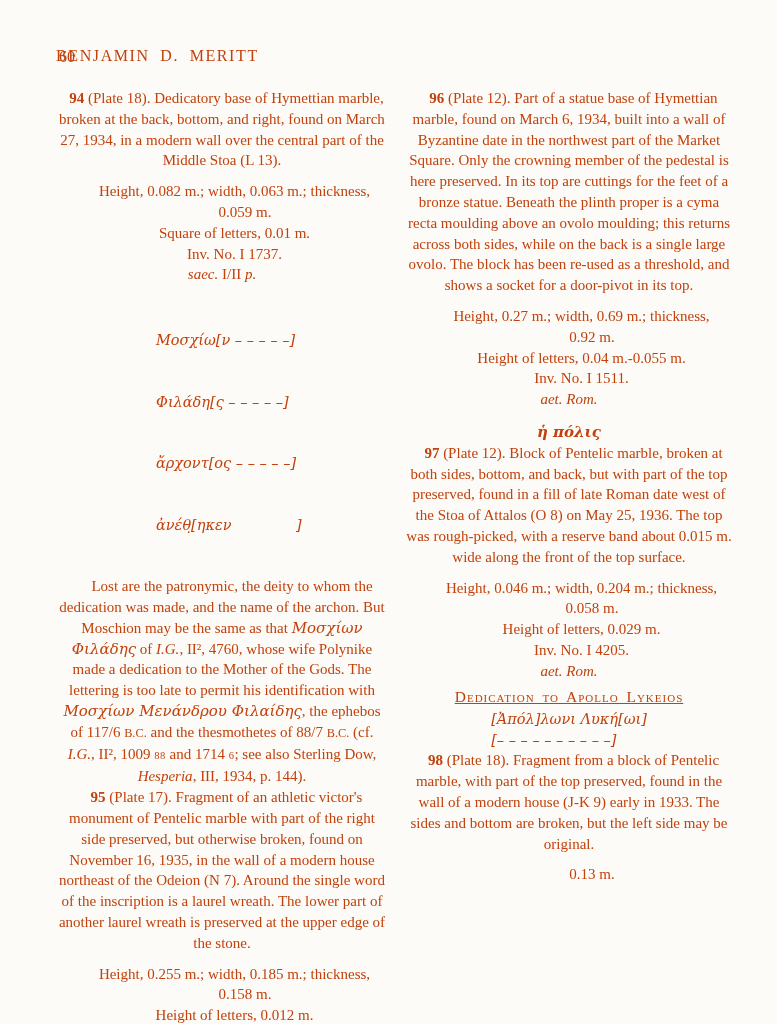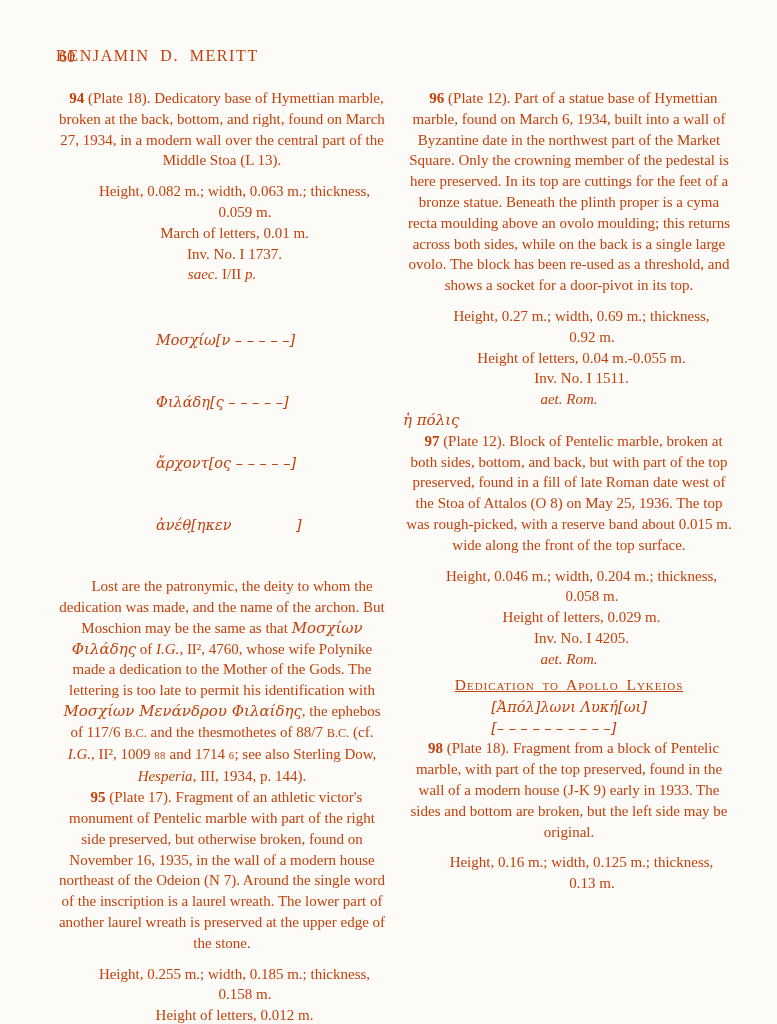--- a/index.html
+++ b/index.html
@@ -25,21 +25,21 @@
   .mt { margin-top:19px; }
   .num { font-weight:bold; }
   .body { text-indent:20px; margin-top:8px; }
   .dims { margin-top:10px; }
   .dline { padding-left:25px; text-align:center; white-space:nowrap; }
   .dline.cont { padding-left:46px; }
   .datel { margin:19px 0 0 2px; text-align:left; }
   .datel i { font-style:italic; }
   .greek { font-family:"DejaVu Serif", serif; font-style:italic; }
   .inscr { margin:4px 0 0 100px; white-space:pre; text-align:left; line-height:20.5px; font-size:14.5px; }
-  .centerline { text-align:left; margin-top:0; }
+  .centerline { text-align:center; margin-top:12px;font-weight:bold; }
   .linenum { font-size:10.5px; letter-spacing:0.5px; }
   .sc { font-size:12.3px; }
   .head-sc { font-variant:small-caps; letter-spacing:1px; word-spacing:3px; text-align:center; margin-top:5px; font-size:15.5px;text-decoration:underline; }
   .cwrap { text-align:center; margin-top:2px; line-height:20.5px; }
   .cwrap .inner { display:inline-block; text-align:left; font-size:14.5px; }
 </style>
 </head>
 <body>
 
 <div class="page">
@@ -50,21 +50,21 @@
 
   <div class="columns">
 
     <div class="col">
 
       <p class="para entry"><b class="num">94</b><span> (Plate 18). Dedicatory base of Hymettian marble, broken at the back, bottom, and right, found on March 27, 1934, in a modern wall over the central part of the Middle Stoa (L 13).</span></p>
 
       <div class="dims">
         <div class="dline">Height, 0.082 m.; width, 0.063 m.; thickness,</div>
         <div class="dline cont">0.059 m.</div>
-        <div class="dline">March of letters, 0.01 m.</div>
+        <div class="dline">Square of letters, 0.01 m.</div>
         <div class="dline">Inv. No. I 1737.</div>
       </div>
 
       <p class="para datel"><i>saec.</i><span> I/II </span><i>p.</i></p>
 
       <div class="inscr greek">
         <div>Μοσχίω[ν – – – – –]</div>
         <div>Φιλάδη[ς – – – – –]</div>
         <div>ἄρχοντ[ος – – – – –]</div>
         <div>ἀνέθ̣[ηκεν              ]</div>
@@ -114,19 +114,18 @@
       <div class="cwrap">
         <div class="inner greek">
           <div>[Ἀπόλ]λωνι Λυκή[ωι]</div>
           <div>[– – – – – – – – – –]</div>
         </div>
       </div>
 
       <p class="para entry mt"><b class="num">98</b><span> (Plate 18). Fragment from a block of Pentelic marble, with part of the top preserved, found in the wall of a modern house (J-K 9) early in 1933. The sides and bottom are broken, but the left side may be original.</span></p>
 
       <div class="dims">
-        <div class="dline">Height, 0.16 m.; width, 0.125 m.; thickness,</div>
         <div class="dline cont">0.13 m.</div>
       </div>
     </div>
 
   </div>
 </div>
 
 </body></html>

